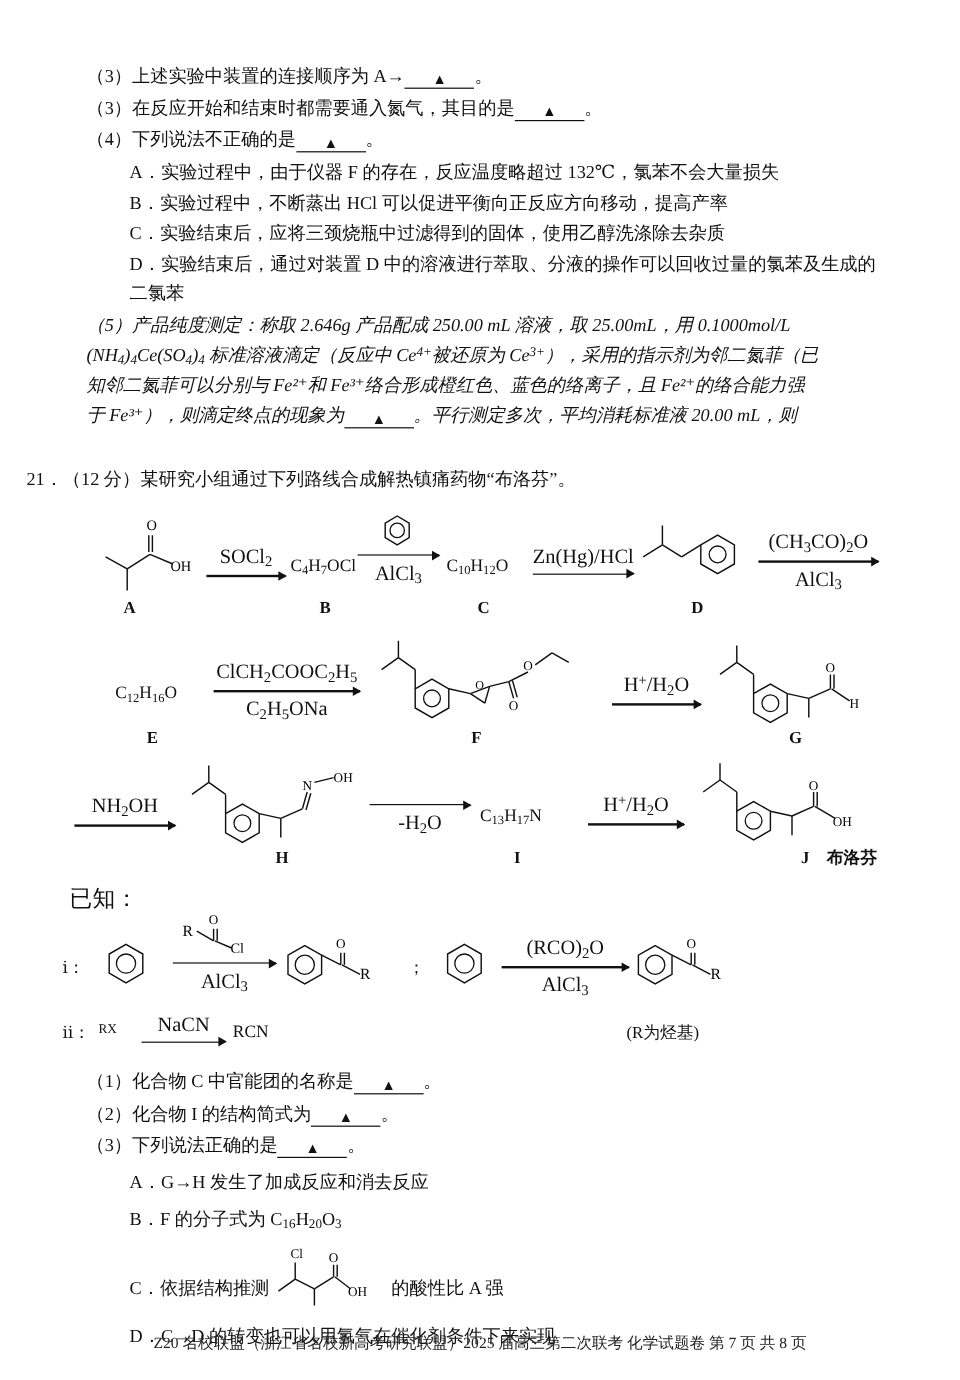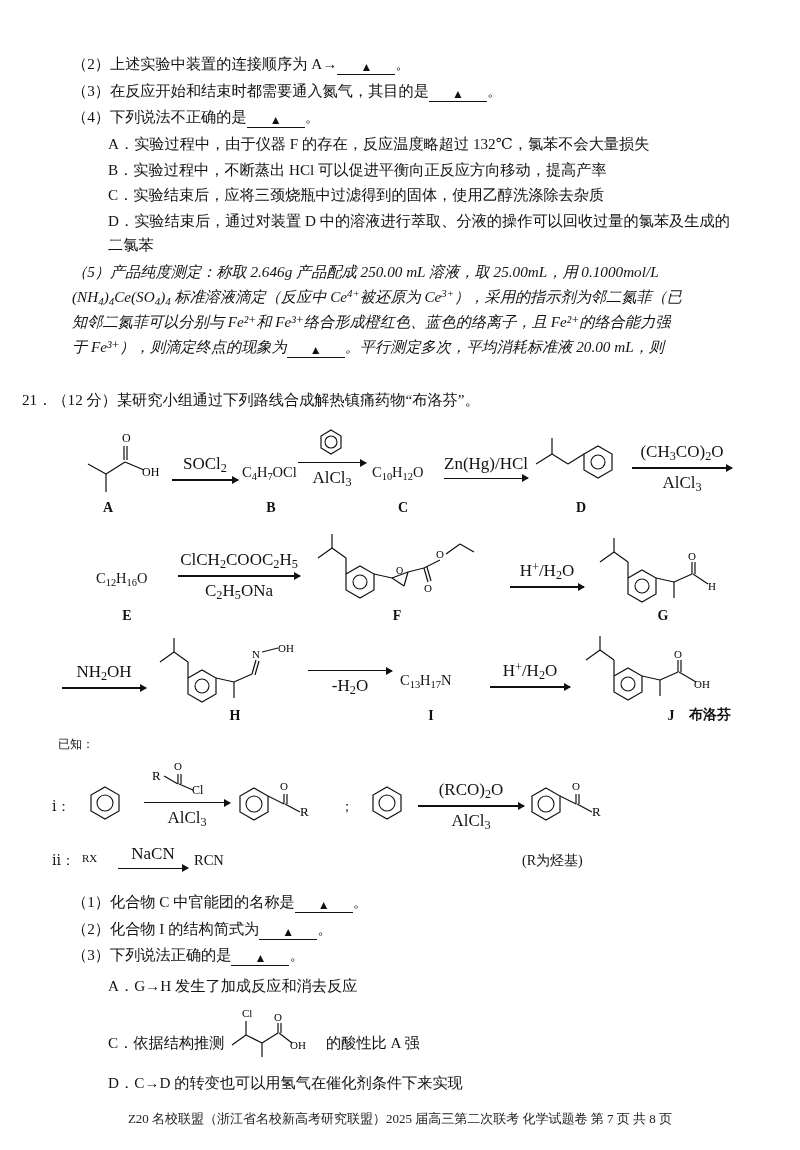--- a/index.html
+++ b/index.html
@@ -80,33 +80,33 @@
     border-top:4.5px solid transparent;
     border-bottom:4.5px solid transparent;
   }
   .footer{
     position:absolute;
     left:0;bottom:22px;width:800px;
     text-align:center;
     font-size:13px;
     color:#222;
   }
-  .known-label{font-size:12px;margin-top:12px;}
+  .known-label{font-size:19px;margin-top:12px;}
   .ital{font-style:italic;}
   .nowrapfix{white-space:normal;}
 </style>
 </head>
 <body>
 
 <div class="page">
 
   <div class="content">
 
     <p class="q-line">
-      <span>（2）上述实验中装置的连接顺序为 A→</span><span class="blank tri">▲</span><span>。</span>
+      <span>（3）上述实验中装置的连接顺序为 A→</span><span class="blank tri">▲</span><span>。</span>
     </p>
 
     <p class="q-line">
       <span>（3）在反应开始和结束时都需要通入氮气，其目的是</span><span class="blank tri">▲</span><span>。</span>
     </p>
 
     <p class="q-line">
       <span>（4）下列说法不正确的是</span><span class="blank tri">▲</span><span>。</span>
     </p>
 
@@ -380,20 +380,21 @@
       <span>（1）化合物 C 中官能团的名称是</span><span class="blank tri">▲</span><span>。</span>
     </p>
     <p class="q-line">
       <span>（2）化合物 I 的结构简式为</span><span class="blank tri">▲</span><span>。</span>
     </p>
     <p class="q-line">
       <span>（3）下列说法正确的是</span><span class="blank tri">▲</span><span>。</span>
     </p>
 
     <p class="opt" style="margin-top:6px;">A．G→H 发生了加成反应和消去反应</p>
+    <p class="opt" style="margin-top:6px;">B．F 的分子式为 C<sub>16</sub>H<sub>20</sub>O<sub>3</sub></p>
 
     <div style="position:relative;height:64px;margin-top:6px;">
       <span class="opt" style="position:absolute;left:0;top:26px;">C．依据结构推测</span>
       <svg width="92" height="62" style="position:absolute;left:148px;top:0px;">
         <text x="22" y="12" font-size="11" font-family="Liberation Serif, serif">Cl</text>
         <line x1="26" y1="16" x2="26" y2="30" stroke="#111" stroke-width="1.2"></line>
         <line x1="26" y1="30" x2="12" y2="40" stroke="#111" stroke-width="1.2"></line>
         <line x1="26" y1="30" x2="42" y2="38" stroke="#111" stroke-width="1.2"></line>
         <line x1="42" y1="38" x2="42" y2="52" stroke="#111" stroke-width="1.2"></line>
         <line x1="42" y1="38" x2="58" y2="28" stroke="#111" stroke-width="1.2"></line>

